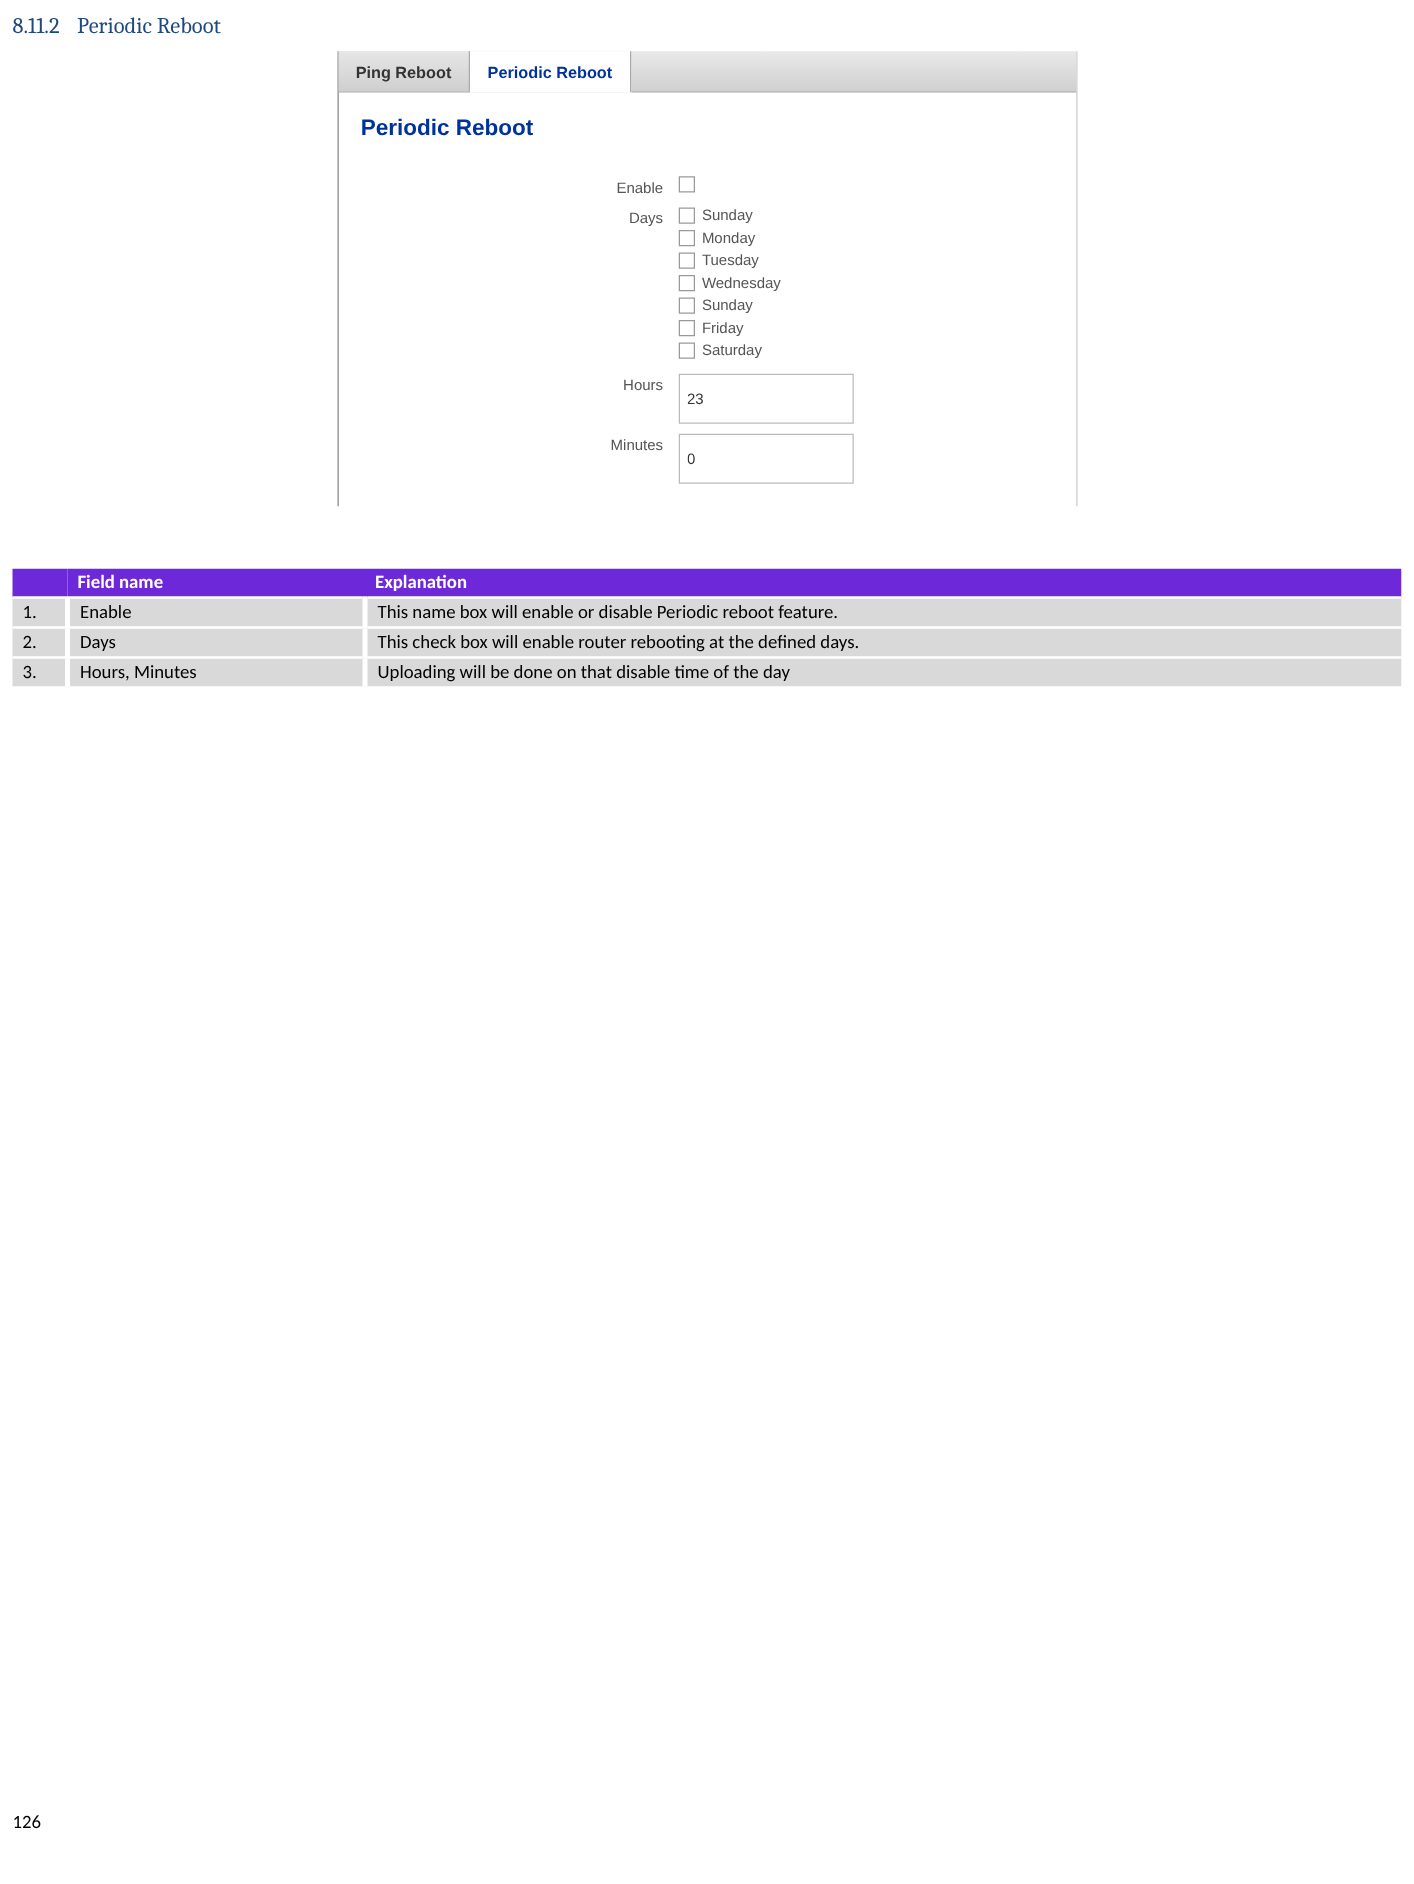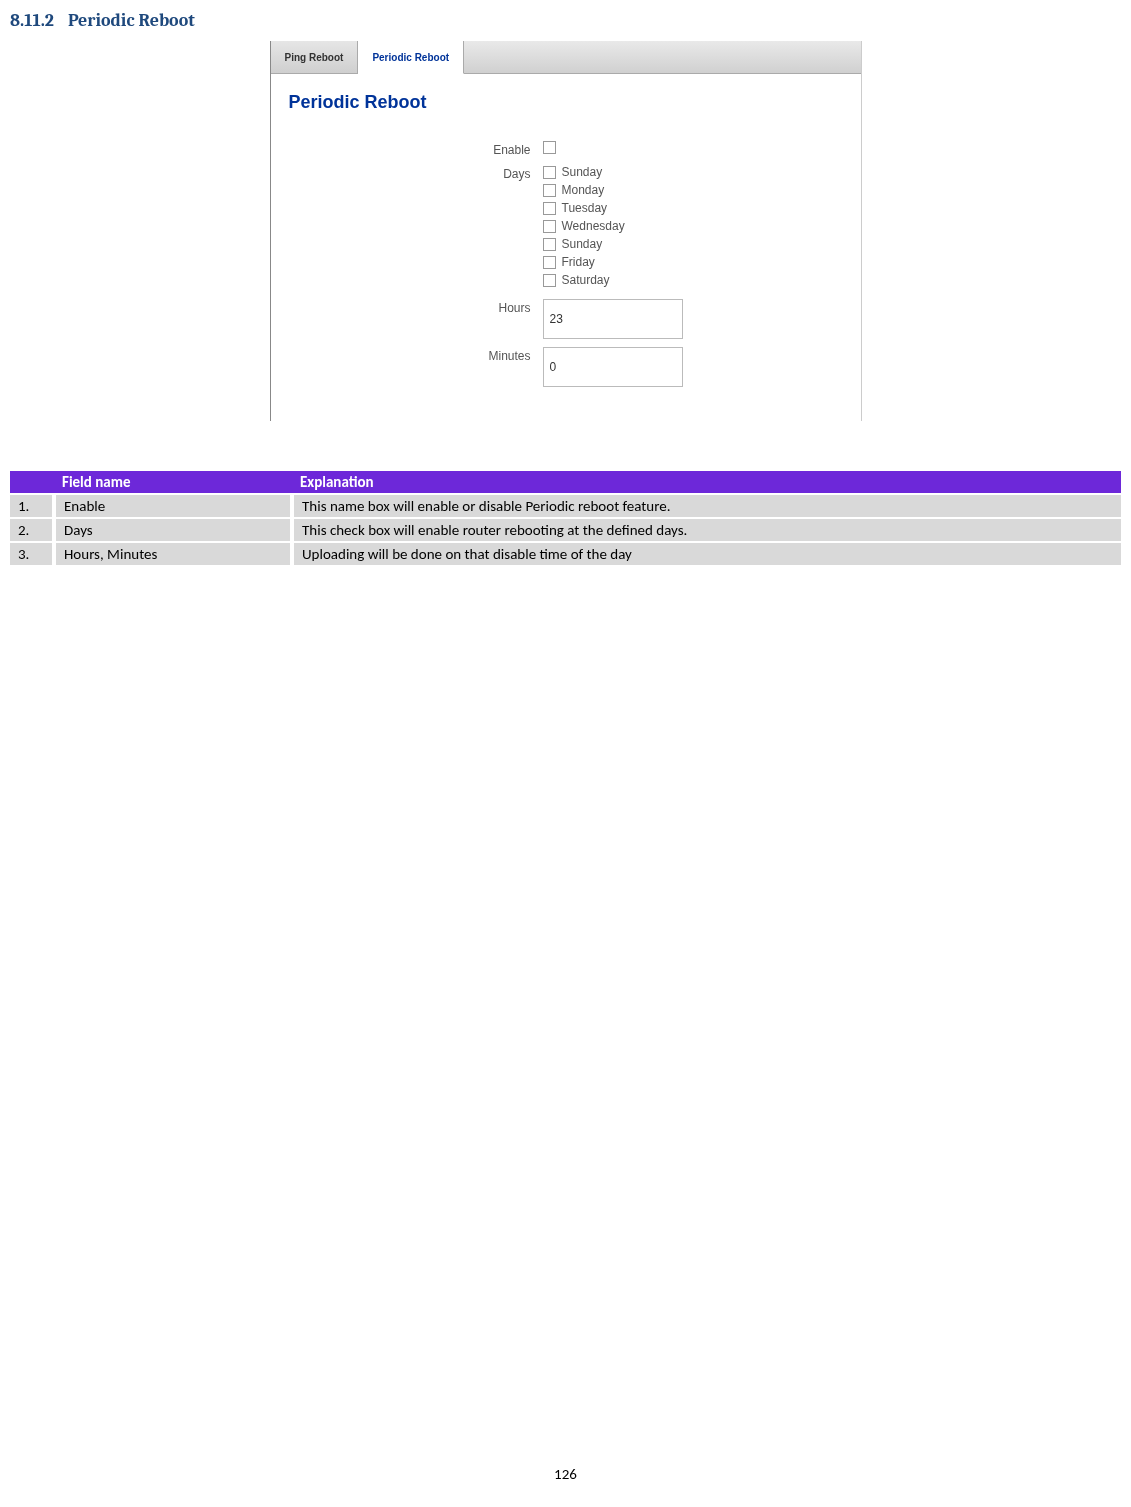--- a/index.html
+++ b/index.html
@@ -6,21 +6,21 @@
       font-family: Calibri, Arial, sans-serif;
       margin: 0;
       padding: 10px 10px 40px 10px;
       background: white;
       width: 1111px;
     }
     .section-heading {
       color: #1F497D;
       font-family: Cambria, Georgia, serif;
       font-size: 18px;
-      font-weight: bold;
+      font-weight: normal;
       margin: 0 0 10px 0;
     }
     .section-heading .num {
       margin-right: 10px;
     }
     .screenshot-container {
       display: flex;
       justify-content: center;
       margin-bottom: 50px;
     }
@@ -38,21 +38,21 @@
       background: linear-gradient(#e9e9e9, #d0d0d0);
       border-bottom: 1px solid #aaa;
       height: 32px;
       align-items: stretch;
     }
     .tab {
       padding: 0 14px;
       display: flex;
       align-items: center;
       font-weight: bold;
-      font-size: 10px;
+      font-size: 13px;
       border-right: 1px solid #aaa;
       cursor: pointer;
       background: linear-gradient(#e6e6e6, #cfcfcf);
       color: #333;
       justify-content: center;
     }
     .tab.active {
       background: #ffffff;
       color: #003399;
       border-bottom: 1px solid #fff;
@@ -134,21 +134,21 @@
     .desc-table th.col-name { width: 222px; }
     .desc-table td {
       background: #d9d9d9;
       padding: 2px 8px;
       border-top: 2px solid #fff;
       border-right: 4px solid #fff;
       vertical-align: top;
     }
     .desc-table td:last-child { border-right: none; }
     .page-num {
-      text-align: center;
+      text-align: left;
       font-size: 15px;
       margin-top: 900px;
     }
   </style>
 </head>
 <body>
 
 <h3 class="section-heading">
   <span class="num">8.11.2</span>
   <span>Periodic Reboot</span>
@@ -208,21 +208,21 @@
         </div>
       </div>
 
       <div class="form-row">
         <div class="form-label">Hours</div>
         <div class="form-control-col">
           <input type="text" class="text-input" value="23" style="">
         </div>
       </div>
 
-      <div class="form-row" style="margin-bottom:16px">
+      <div class="form-row" style="margin-bottom:0">
         <div class="form-label">Minutes</div>
         <div class="form-control-col">
           <input type="text" class="text-input" value="0" style="">
         </div>
       </div>
 
     </div>
   </div>
 </div>
 

